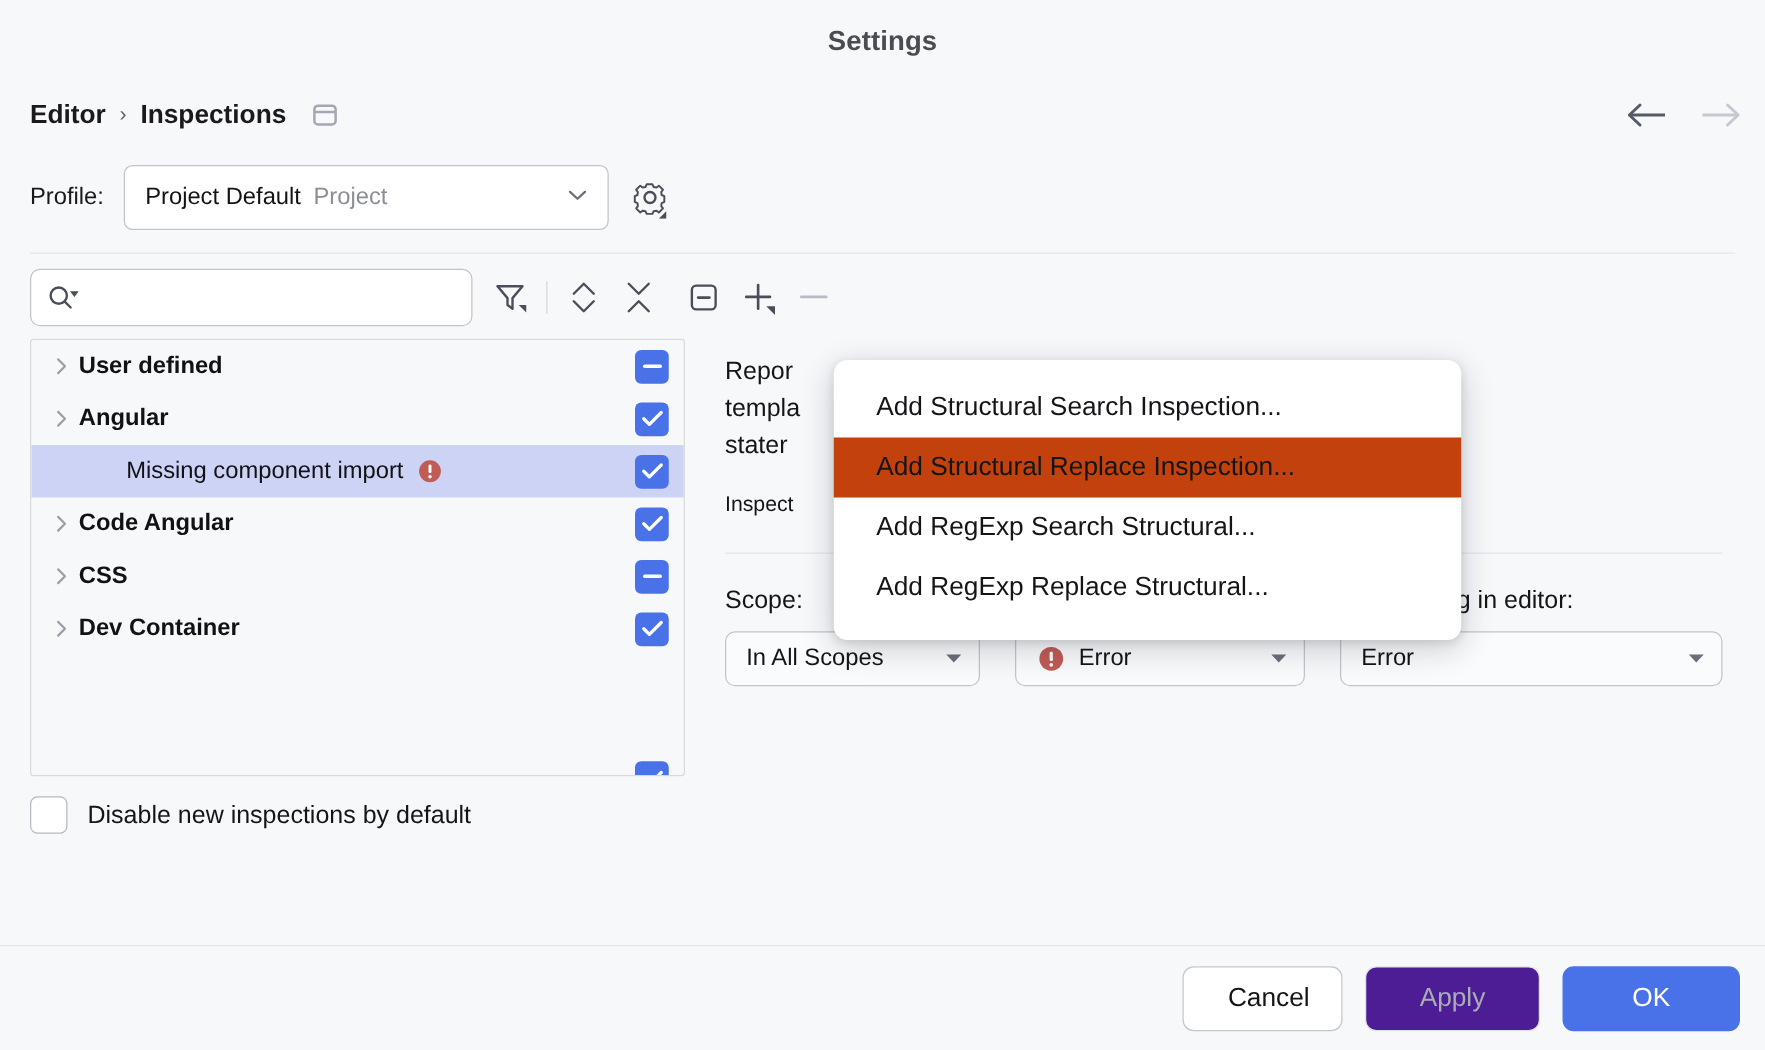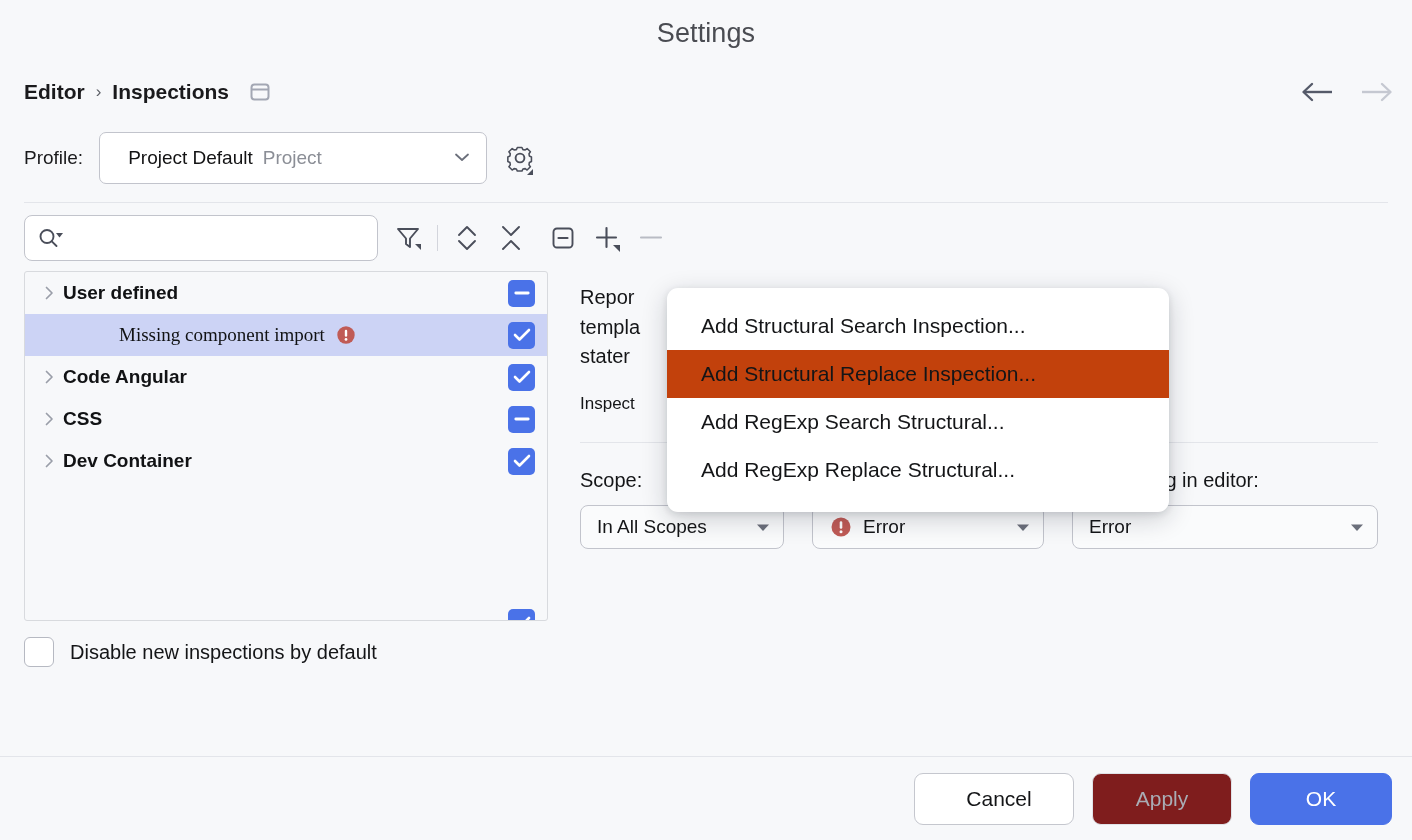--- a/index.html
+++ b/index.html
@@ -12,21 +12,21 @@
     overflow: hidden;
     -webkit-font-smoothing: antialiased;
   }
 
   
   .title-bar {
     height: 66px;
     display: flex; align-items: center; justify-content: center;
   }
   .title-bar .title {
-    font-size: 27px; font-weight: normal; color: #4a4c52; letter-spacing: .1px;
+    font-size: 22px; font-weight: bold; color: #4a4c52; letter-spacing: .1px;
   }
 
   
   .crumb-row {
     height: 52px; display: flex; align-items: center;
     padding: 0 24px; position: relative;
   }
   .crumb { font-size: 21px; font-weight: bold; color: #1a1a1c; }
   .crumb-sep { font-size: 17px; color: #5c5f66; margin: 0 11px; }
   .crumb-icon { margin-left: 21px; display: flex; align-items: center; }
@@ -37,21 +37,21 @@
   .nav-arrows svg { display: block; }
 
   
   .profile-row {
     display: flex; align-items: center; padding: 14px 24px 0 24px; gap: 16px;
   }
   .profile-label { font-size: 19px; color: #1a1a1c; }
   .profile-combo {
     width: 388px; height: 52px; background: #fff;
     border: 1px solid #c2c4cc; border-radius: 7px;
-    display: flex; align-items: center; padding: 0 14px 0 28px;
+    display: flex; align-items: center; padding: 0 14px 0 16px;
   }
   .profile-combo .name { font-size: 19px; color: #131314; }
   .profile-combo .kind { font-size: 19px; color: #8b8e96; margin-left: 10px; }
   .profile-combo .chev { margin-left: auto; }
   .gear-btn { display: flex; align-items: center; cursor: default; }
 
   
   .hr-full { height: 1px; background: #e3e5ea; margin: 18px 24px 0 24px; }
 
   
@@ -86,21 +86,21 @@
   }
   .tree-row {
     height: 42px; display: flex; align-items: center;
     padding-left: 10px; padding-right: 12px; position: relative;
   }
   .tree-row.selected { background: #ccd3f5; }
   .twisty { width: 28px; display: flex; align-items: center; justify-content: center; }
   .tree-label {
     font-size: 19px; font-weight: bold; color: #111214; white-space: nowrap;
   }
-  .tree-row.child { padding-left: 22px; font-family: Liberation Serif, serif; }
+  .tree-row.child { padding-left: 4px; }
   .tree-row.child .tree-label { font-weight: normal; margin-left: 72px; }
   .err-badge { margin-left: 10px; display: flex; align-items: center; }
   .cb {
     margin-left: auto; width: 27px; height: 27px; border-radius: 5px;
     display: flex; align-items: center; justify-content: center; flex: none;
   }
   .cb.checked, .cb.partial { background: #4a72e8; }
   .tree-row.child .cb.checked { background: #4a72e8; }
   .cb.clip { position: absolute; right: 12px; bottom: -16px; }
 
@@ -145,22 +145,22 @@
     position: absolute; left: 0; right: 0; bottom: 0; height: 84px;
     border-top: 1px solid #e3e5ea; background: #f7f8fa;
     display: flex; align-items: center; justify-content: flex-end;
     padding-right: 20px; gap: 18px;
   }
   .btn {
     height: 52px; border-radius: 9px; font-size: 21px;
     display: flex; align-items: center; justify-content: center;
     font-family: inherit;
   }
-  .btn.cancel { width: 160px; background: #fff; border: 1px solid #c5c7ce; color: #141517; padding-left: 10px; }
-  .btn.apply  { width: 140px; background: #7f1d1d; border: 1px solid #e0e2e7; color: #a9acb4; }
+  .btn.cancel { width: 128px; background: #fff; border: 1px solid #c5c7ce; color: #141517; padding-left: 10px; }
+  .btn.apply  { width: 140px; background: #4c1d95; border: 1px solid #e0e2e7; color: #a9acb4; }
   .btn.ok     { width: 142px; background: #4a72e8; border: 1px solid #4a72e8; color: #fff; }
 
   
   .menu {
     position: absolute; left: 667px; top: 288px; width: 502px;
     background: #fff; border-radius: 11px;
     box-shadow: 0 7px 26px rgba(20,24,40,.20), 0 2px 7px rgba(20,24,40,.11);
     padding: 14px 0 18px 0; z-index: 40;
   }
   .menu-item {
@@ -291,20 +291,33 @@
               <polyline points="5.5,2.5 11,8 5.5,13.5" fill="none" stroke="#9a9ea9" stroke-width="1.7" stroke-linecap="round" stroke-linejoin="round"></polyline>
             </svg>
           </span>
           <span class="tree-label">User defined</span>
           <span class="cb partial">
             <svg width="16" height="4" viewBox="0 0 16 4">
               <line x1="1.8" y1="2" x2="14.2" y2="2" stroke="#fff" stroke-width="2.8" stroke-linecap="round"></line>
             </svg>
           </span>
         </div>
+        <div class="tree-row">
+          <span class="twisty">
+            <svg width="16" height="16" viewBox="0 0 16 16">
+              <polyline points="5.5,2.5 11,8 5.5,13.5" fill="none" stroke="#9a9ea9" stroke-width="1.7" stroke-linecap="round" stroke-linejoin="round"></polyline>
+            </svg>
+          </span>
+          <span class="tree-label">Angular</span>
+          <span class="cb checked">
+            <svg width="18" height="14" viewBox="0 0 18 14">
+              <polyline points="2,7 6.5,11.5 16,2" fill="none" stroke="#fff" stroke-width="2.6" stroke-linecap="round" stroke-linejoin="round"></polyline>
+            </svg>
+          </span>
+        </div>
         <div class="tree-row child selected">
           <span class="tree-label">Missing component import</span>
           <span class="err-badge">
             <svg width="22" height="22" viewBox="0 0 24 24">
               <circle cx="12" cy="12" r="9.5" fill="#c05b56"></circle>
               <rect x="10.7" y="6.2" width="2.6" height="7.6" rx="1.3" fill="#fff"></rect>
               <circle cx="12" cy="16.8" r="1.5" fill="#fff"></circle>
             </svg>
           </span>
           <span class="cb checked">

